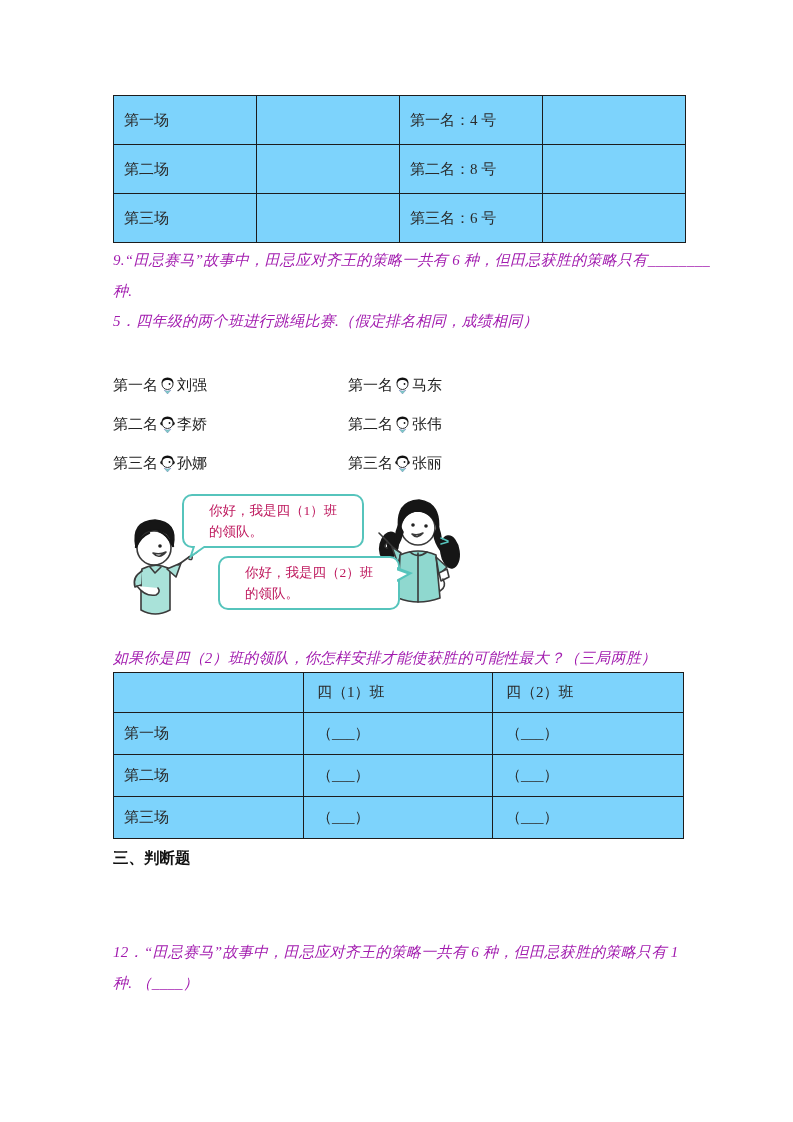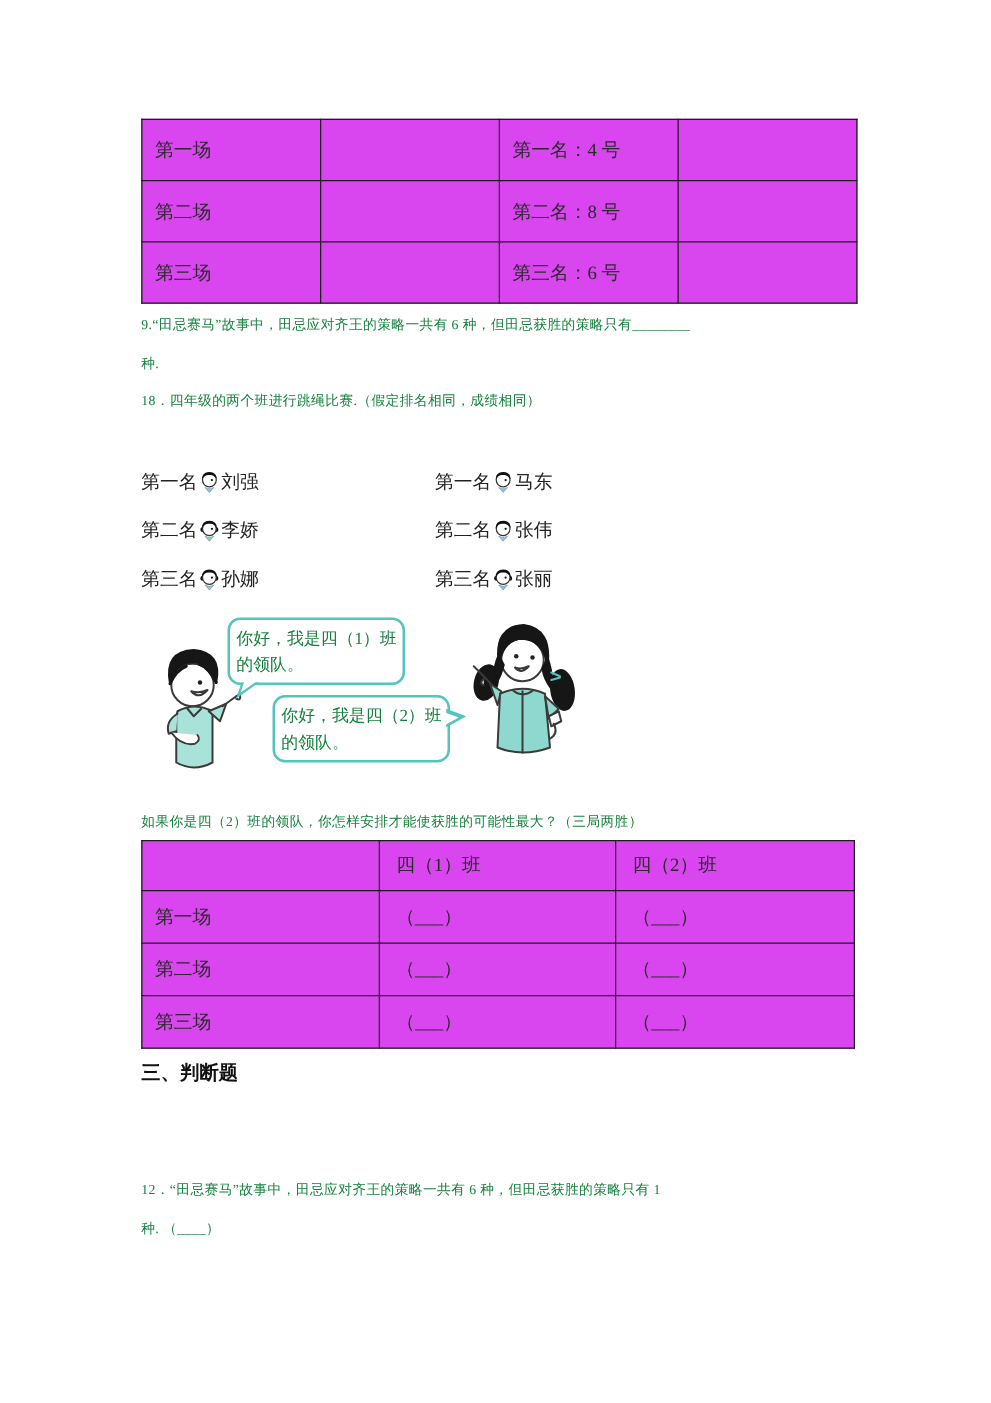--- a/index.html
+++ b/index.html
@@ -1,47 +1,47 @@
 <!DOCTYPE html>
 <html><head>
 <meta charset="utf-8">
 <style>
   html,body{margin:0;padding:0;background:#ffffff;}
   .page{
     position:relative;width:793px;height:1122px;background:#ffffff;overflow:hidden;
     color:#1f1f1f;font-family:"Liberation Serif","DejaVu Serif",serif;
   }
   
-  table{border-collapse:collapse;table-layout:fixed;background:#d946ef;}
+  table{border-collapse:collapse;table-layout:fixed;background:#7dd3fc;}
   td,th{border:1.6px solid #1c1c1c;font-size:15px;font-weight:normal;
         text-align:left;vertical-align:middle;padding:0 6px 0 10px;color:#2a2a2a;}
   .t1{position:absolute;left:113px;top:95px;width:572px;}
   .t1 td{height:48px;}
   .t2{position:absolute;left:113px;top:672px;width:570px;}
   .t2 .hrow td{height:39px;}
   .t2 td{height:41px;}
   .t2 td.c2,.t2 td.c3{padding-left:13px;margin-top:24px;}
   
-  .line{position:absolute;left:113px;width:578px;font-size:11px;line-height:21px;
-        letter-spacing:.3px;color:#15803d;white-space:nowrap;}
+  .line{position:absolute;left:113px;width:578px;font-size:15px;line-height:21px;
+        letter-spacing:.3px;color:#a21caf;white-space:nowrap;font-style:italic;}
   .sec-title{position:absolute;left:113px;font-family:"Liberation Sans","DejaVu Sans",sans-serif;
         font-weight:700;font-size:15.5px;color:#111;}
   
   .rankhead{position:absolute;left:113px;top:341px;width:560px;font-size:15px;color:#222;}
   .rankhead .rh2{position:absolute;left:235px;top:0;}
   .rankrow{position:absolute;left:113px;width:560px;height:22px;font-size:15px;color:#222;}
   .rankrow .grp{position:absolute;top:0;display:flex;align-items:center;}
   .rankrow .grp.g1{left:0;}
   .rankrow .grp.g2{left:235px;}
   .rankrow svg{margin:0 2px;display:block;}
   
   .cartoon{position:absolute;left:110px;top:488px;width:372px;height:154px;}
   .fig{position:absolute;}
   .bubble{position:absolute;background:#fff;border:2px solid #56c4bc;border-radius:10px;
-          padding:4px 5px;font-size:13.5px;line-height:21px;color:#15803d;white-space:nowrap;}
+          padding:4px 25px;font-size:13.5px;line-height:21px;color:#be185d;white-space:nowrap;}
   .bubble .bl{display:block;}
   .b1{left:72px;top:6px;}
   .b1::before{content:"";position:absolute;left:7px;bottom:-13px;width:0;height:0;
       border-style:solid;border-width:13px 14px 0 0;
       border-color:#56c4bc transparent transparent transparent;transform:skewX(-18deg);}
   .b1::after{content:"";position:absolute;left:10px;bottom:-8px;width:0;height:0;
       border-style:solid;border-width:9px 10px 0 0;
       border-color:#ffffff transparent transparent transparent;transform:skewX(-18deg);}
   .b2{left:108px;top:68px;}
   .b2::before{content:"";position:absolute;right:-15px;top:9px;width:0;height:0;
@@ -81,21 +81,21 @@
       <td></td>
       <td>第三名：6 号</td>
       <td></td>
     </tr>
   </tbody>
     </table>
 
   <div class="line" style="top:250px">9.“田忌赛马”故事中，田忌应对齐王的策略一共有 6 种，但田忌获胜的策略只有________</div>
   <div class="line" style="top:281px">种.</div>
 
-  <div class="line" style="top:311px">18．四年级的两个班进行跳绳比赛.（假定排名相同，成绩相同）</div>
+  <div class="line" style="top:311px">5．四年级的两个班进行跳绳比赛.（假定排名相同，成绩相同）</div>
 
 
   <div class="rankrow" style="top:376px">
     <span class="grp g1">
       <span>第一名</span>
       <svg width="15" height="19" viewBox="0 0 15 19">
           <circle cx="7.5" cy="8" r="5.5" fill="#fff" stroke="#333" stroke-width="1"></circle>
           <path d="M1.5,7.5 Q1.5,1.5 7.5,1.5 Q13.5,1.5 13.5,7.5 Q11,3.5 7.5,4 Q4,3.5 1.5,7.5 Z" fill="#111"></path>
           <circle cx="9.5" cy="8" r="0.9" fill="#111"></circle>
           <path d="M4,14 L7.5,18 L11,14 Q7.5,16 4,14 Z" fill="#7fd0c8" stroke="#449" stroke-width="0.3"></path>

